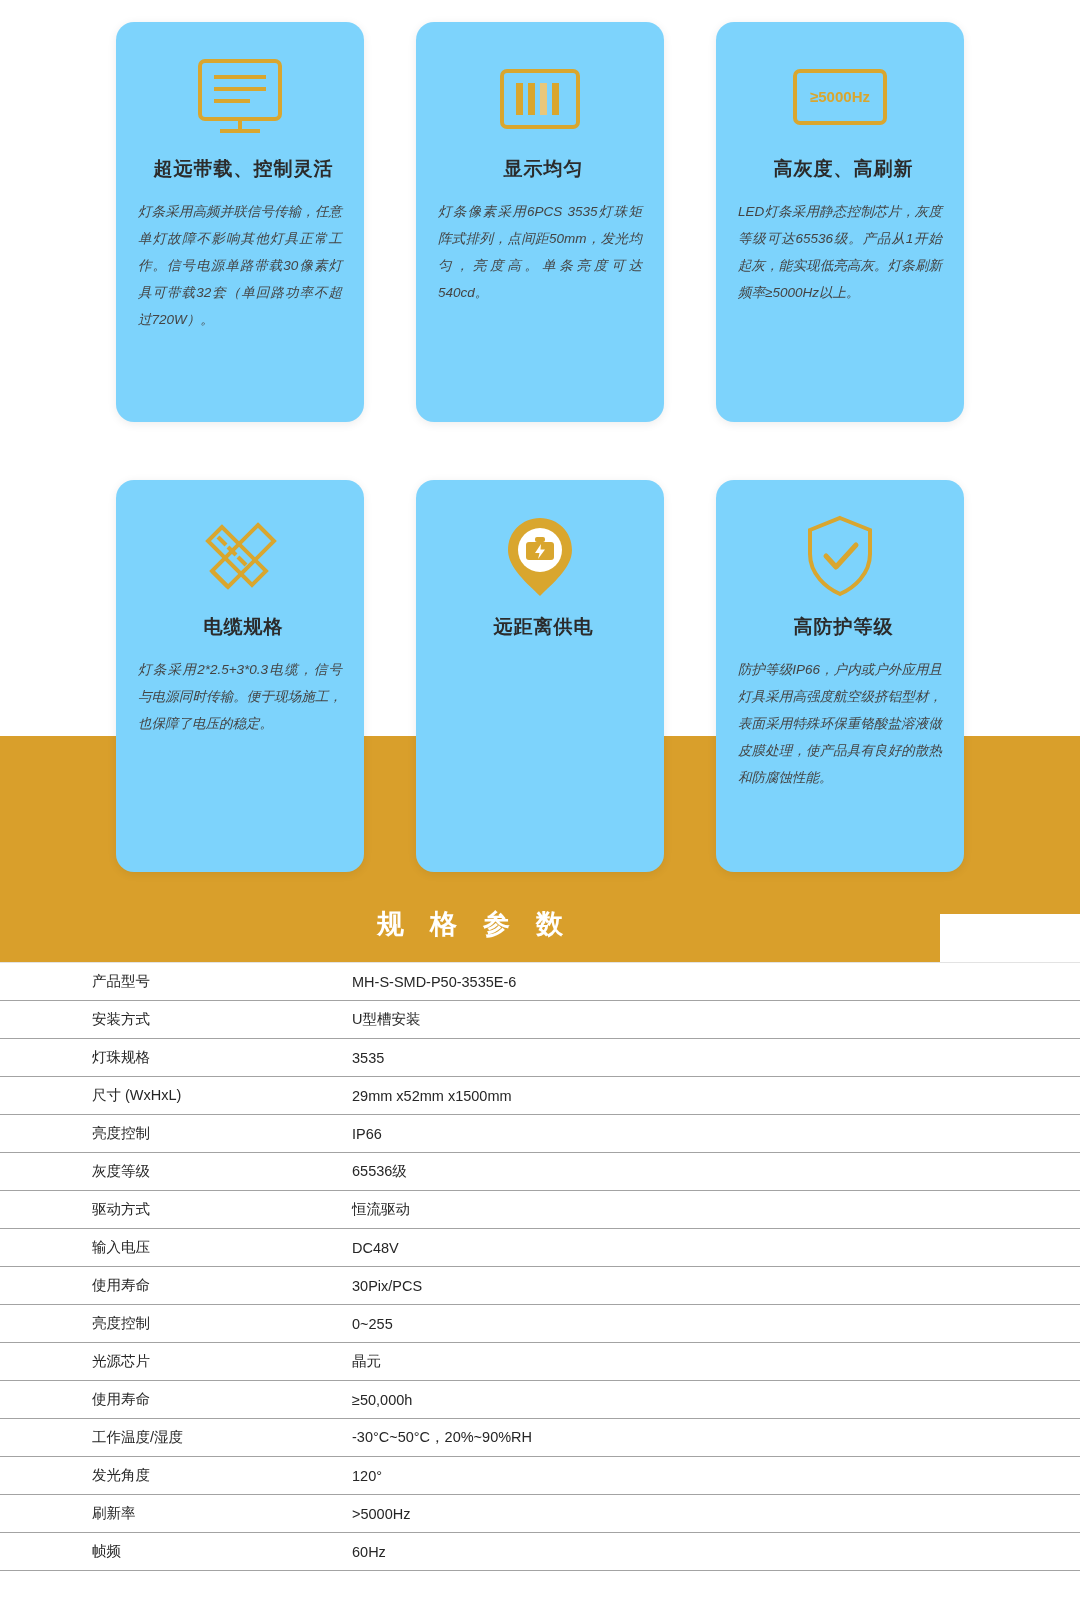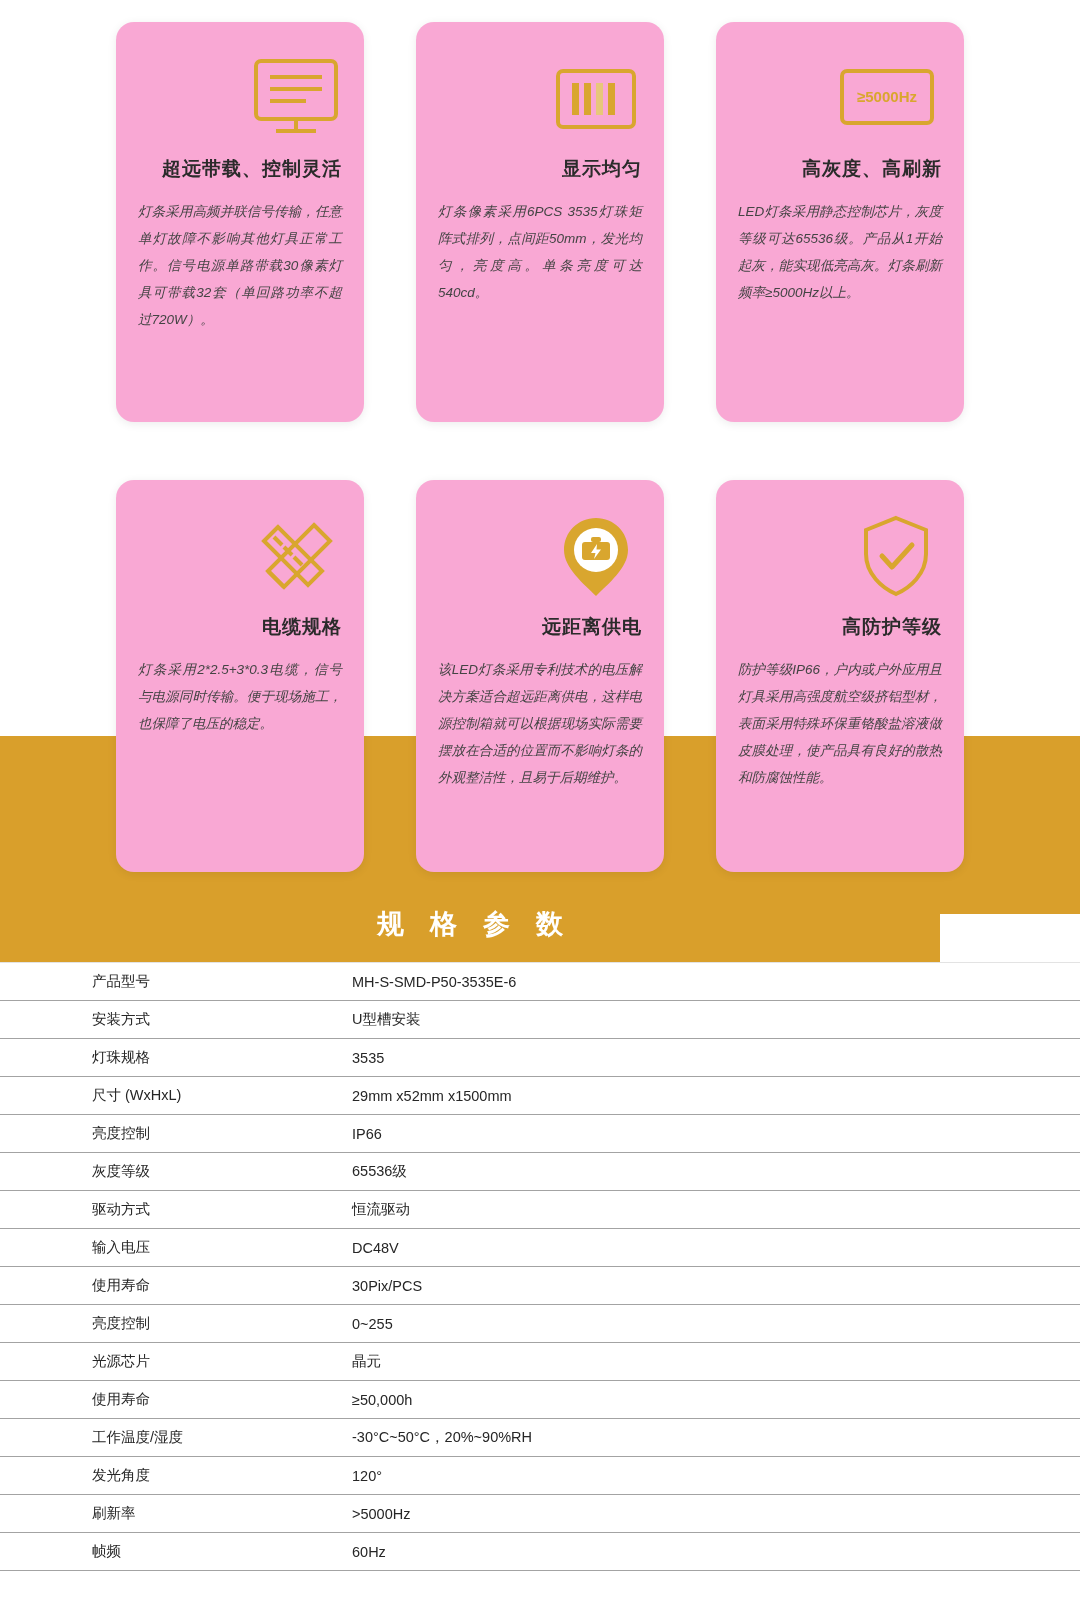--- a/index.html
+++ b/index.html
@@ -40,28 +40,28 @@
     display: flex;
     justify-content: center;
     gap: 52px;
   }
   .cards-row.row2 {
     margin-top: 58px;
   }
 
   .card {
     width: 248px;
-    background: #f9a8d4;
+    background: #7dd3fc;
     border-radius: 18px;
     box-shadow: 0 2px 10px rgba(0,0,0,0.08);
     padding: 28px 22px 30px 22px;
     box-sizing: border-box;
     display: flex;
     flex-direction: column;
-    align-items: flex-end;
+    align-items: center;
   }
   .card.tall { min-height: 400px; }
   .card.tall2 { min-height: 392px; }
 
   .card-icon {
     height: 96px;
     display: flex;
     align-items: center;
     justify-content: center;
     margin-bottom: 10px;
@@ -205,21 +205,20 @@
       <div class="card-icon">
         <svg width="92" height="92" viewBox="0 0 92 92">
           <path d="M46 8 C28 8 14 22 14 40 C14 58 34 74 46 86 C58 74 78 58 78 40 C78 22 64 8 46 8 Z" fill="#d9a62e"></path>
           <circle cx="46" cy="40" r="22" fill="#ffffff"></circle>
           <rect x="32" y="32" width="28" height="18" rx="3" fill="#d9a62e"></rect>
           <rect x="41" y="27" width="10" height="5" rx="2" fill="#d9a62e"></rect>
           <path d="M47 34 L41 43 L45.5 43 L44 49 L51 39.5 L46.5 39.5 Z" fill="#ffffff"></path>
         </svg>
       </div>
       <div class="card-title">远距离供电</div>
-      <div class="card-body">该LED灯条采用专利技术的电压解决方案适合超远距离供电，这样电源控制箱就可以根据现场实际需要摆放在合适的位置而不影响灯条的外观整洁性，且易于后期维护。</div>
     </div>
 
     <div class="card tall2">
       <div class="card-icon">
         <svg width="92" height="92" viewBox="0 0 92 92">
           <path d="M46 8 L76 20 L76 44 C76 64 60 78 46 84 C32 78 16 64 16 44 L16 20 Z" fill="none" stroke="#d9a62e" stroke-width="4"></path>
           <path d="M32 46 L42 57 L62 35" fill="none" stroke="#d9a62e" stroke-width="5" stroke-linecap="round" stroke-linejoin="round"></path>
         </svg>
       </div>
       <div class="card-title">高防护等级</div>

